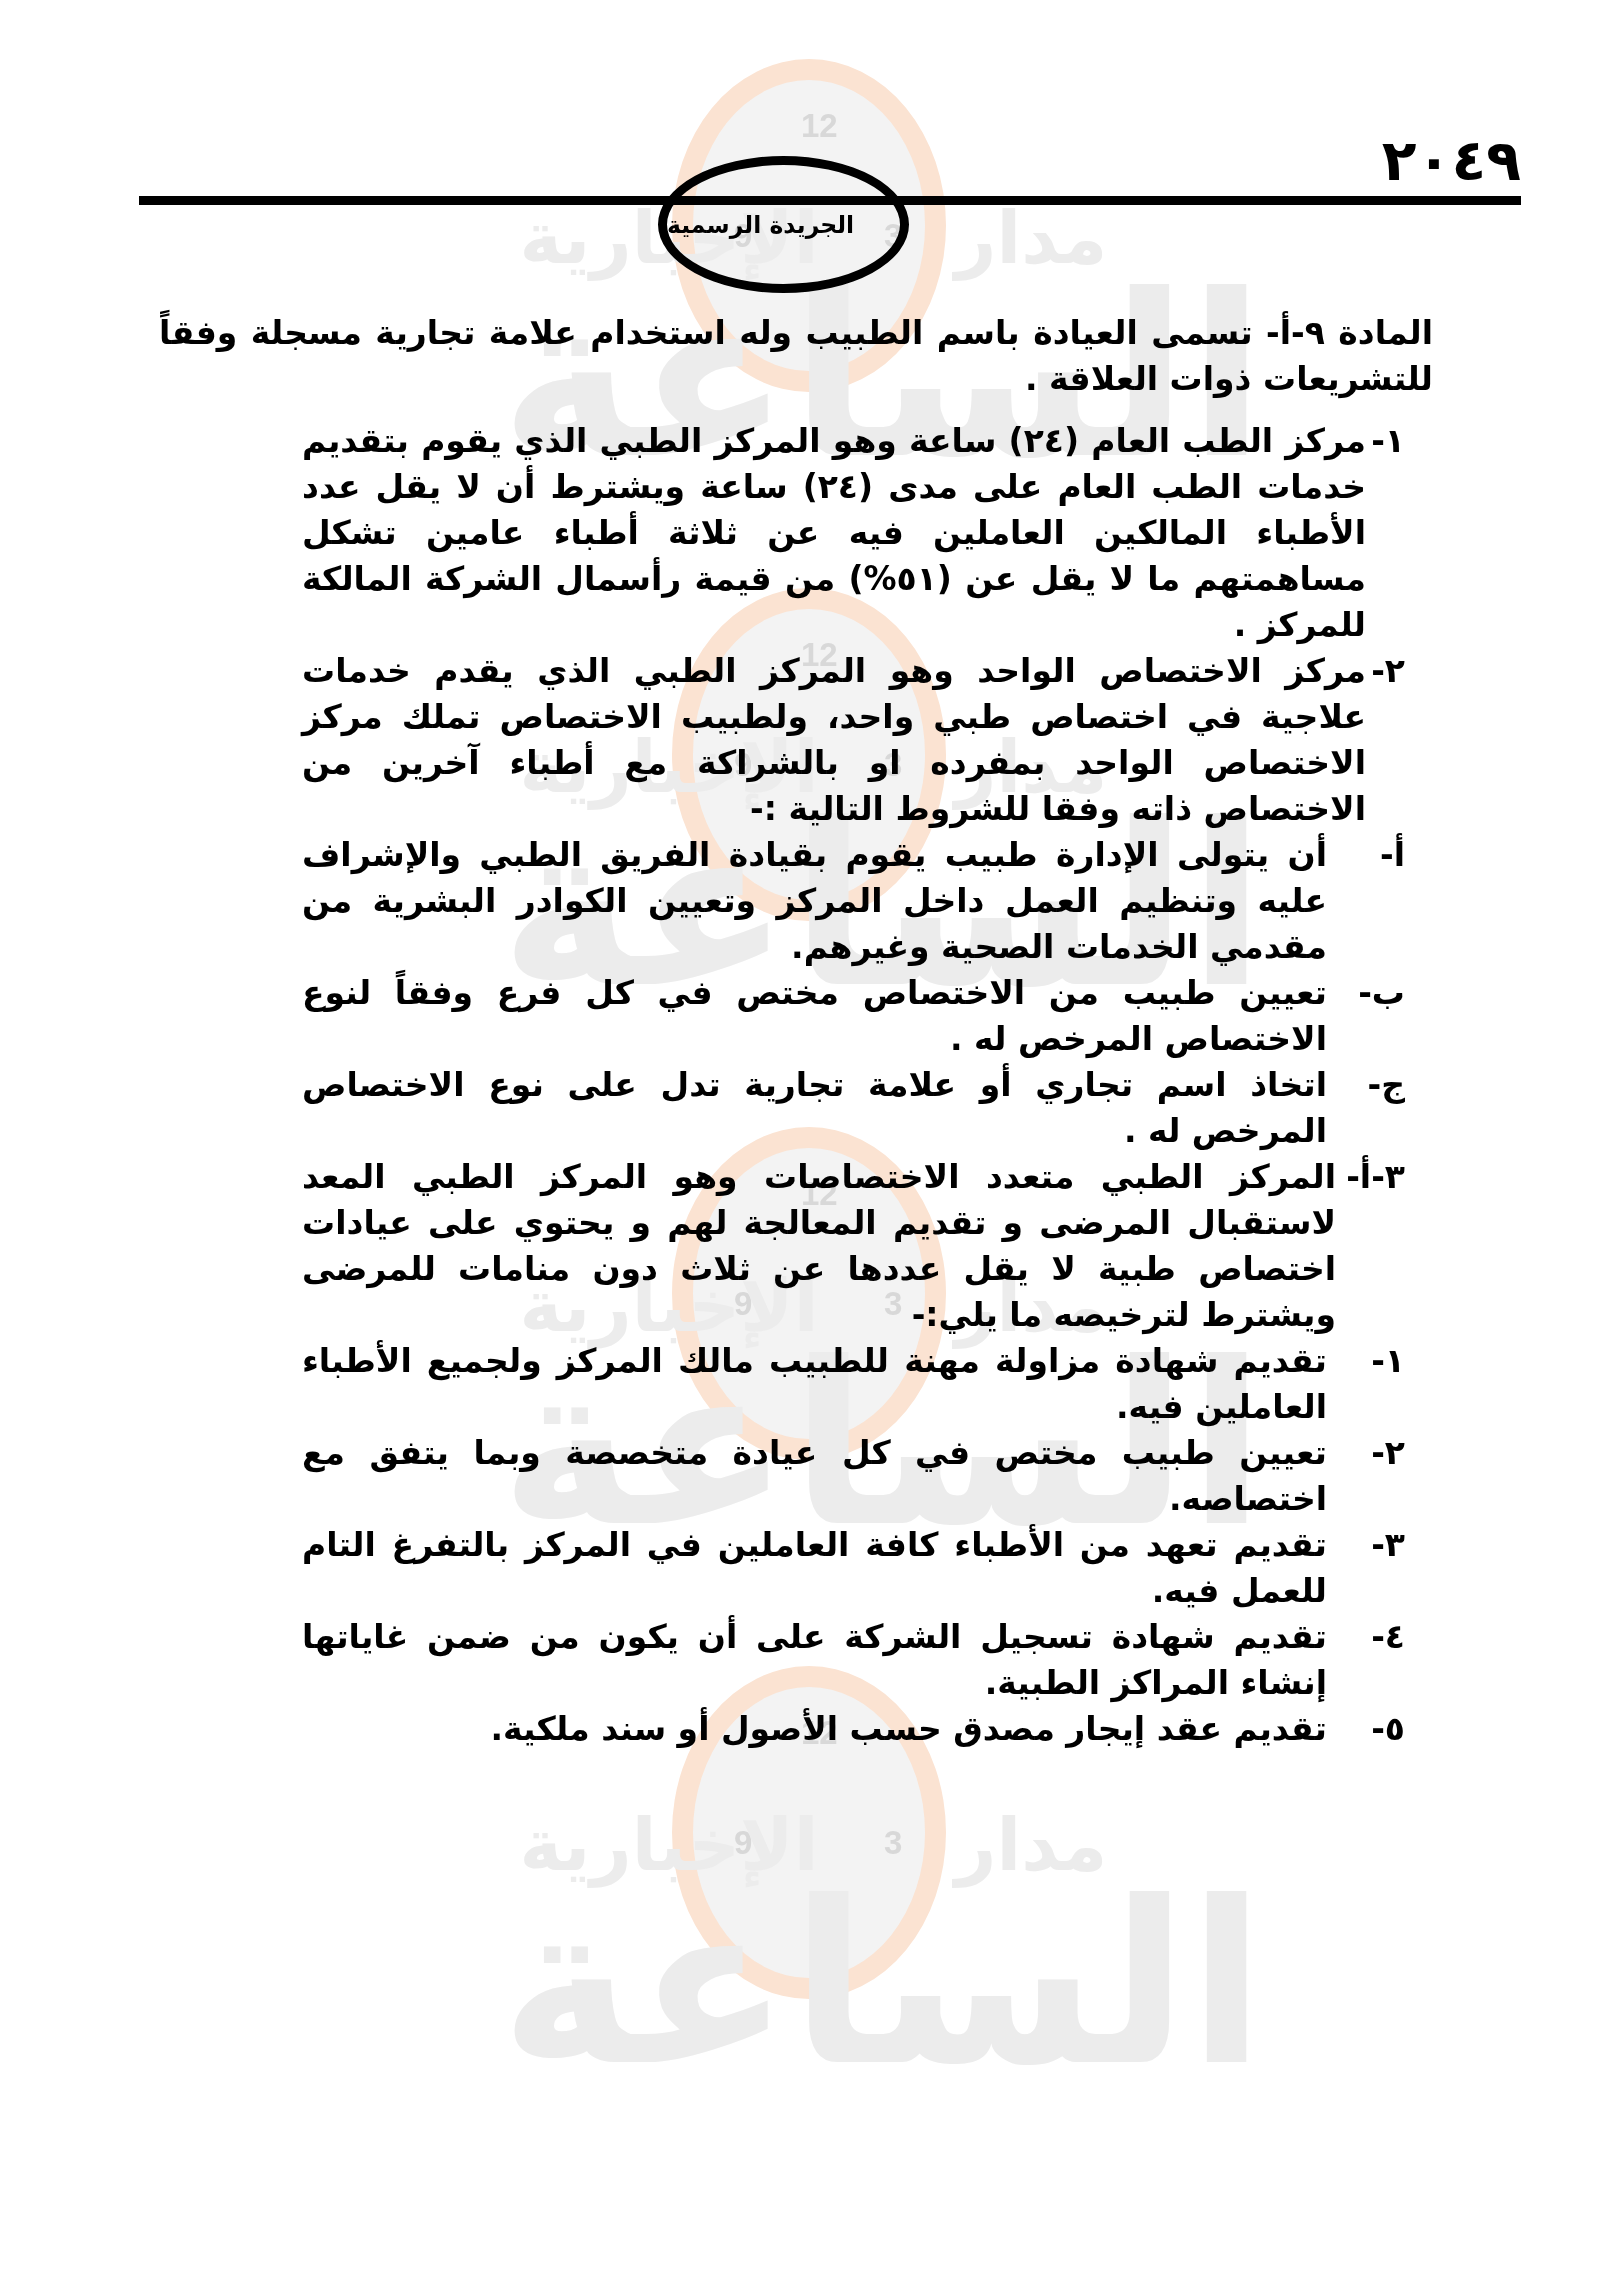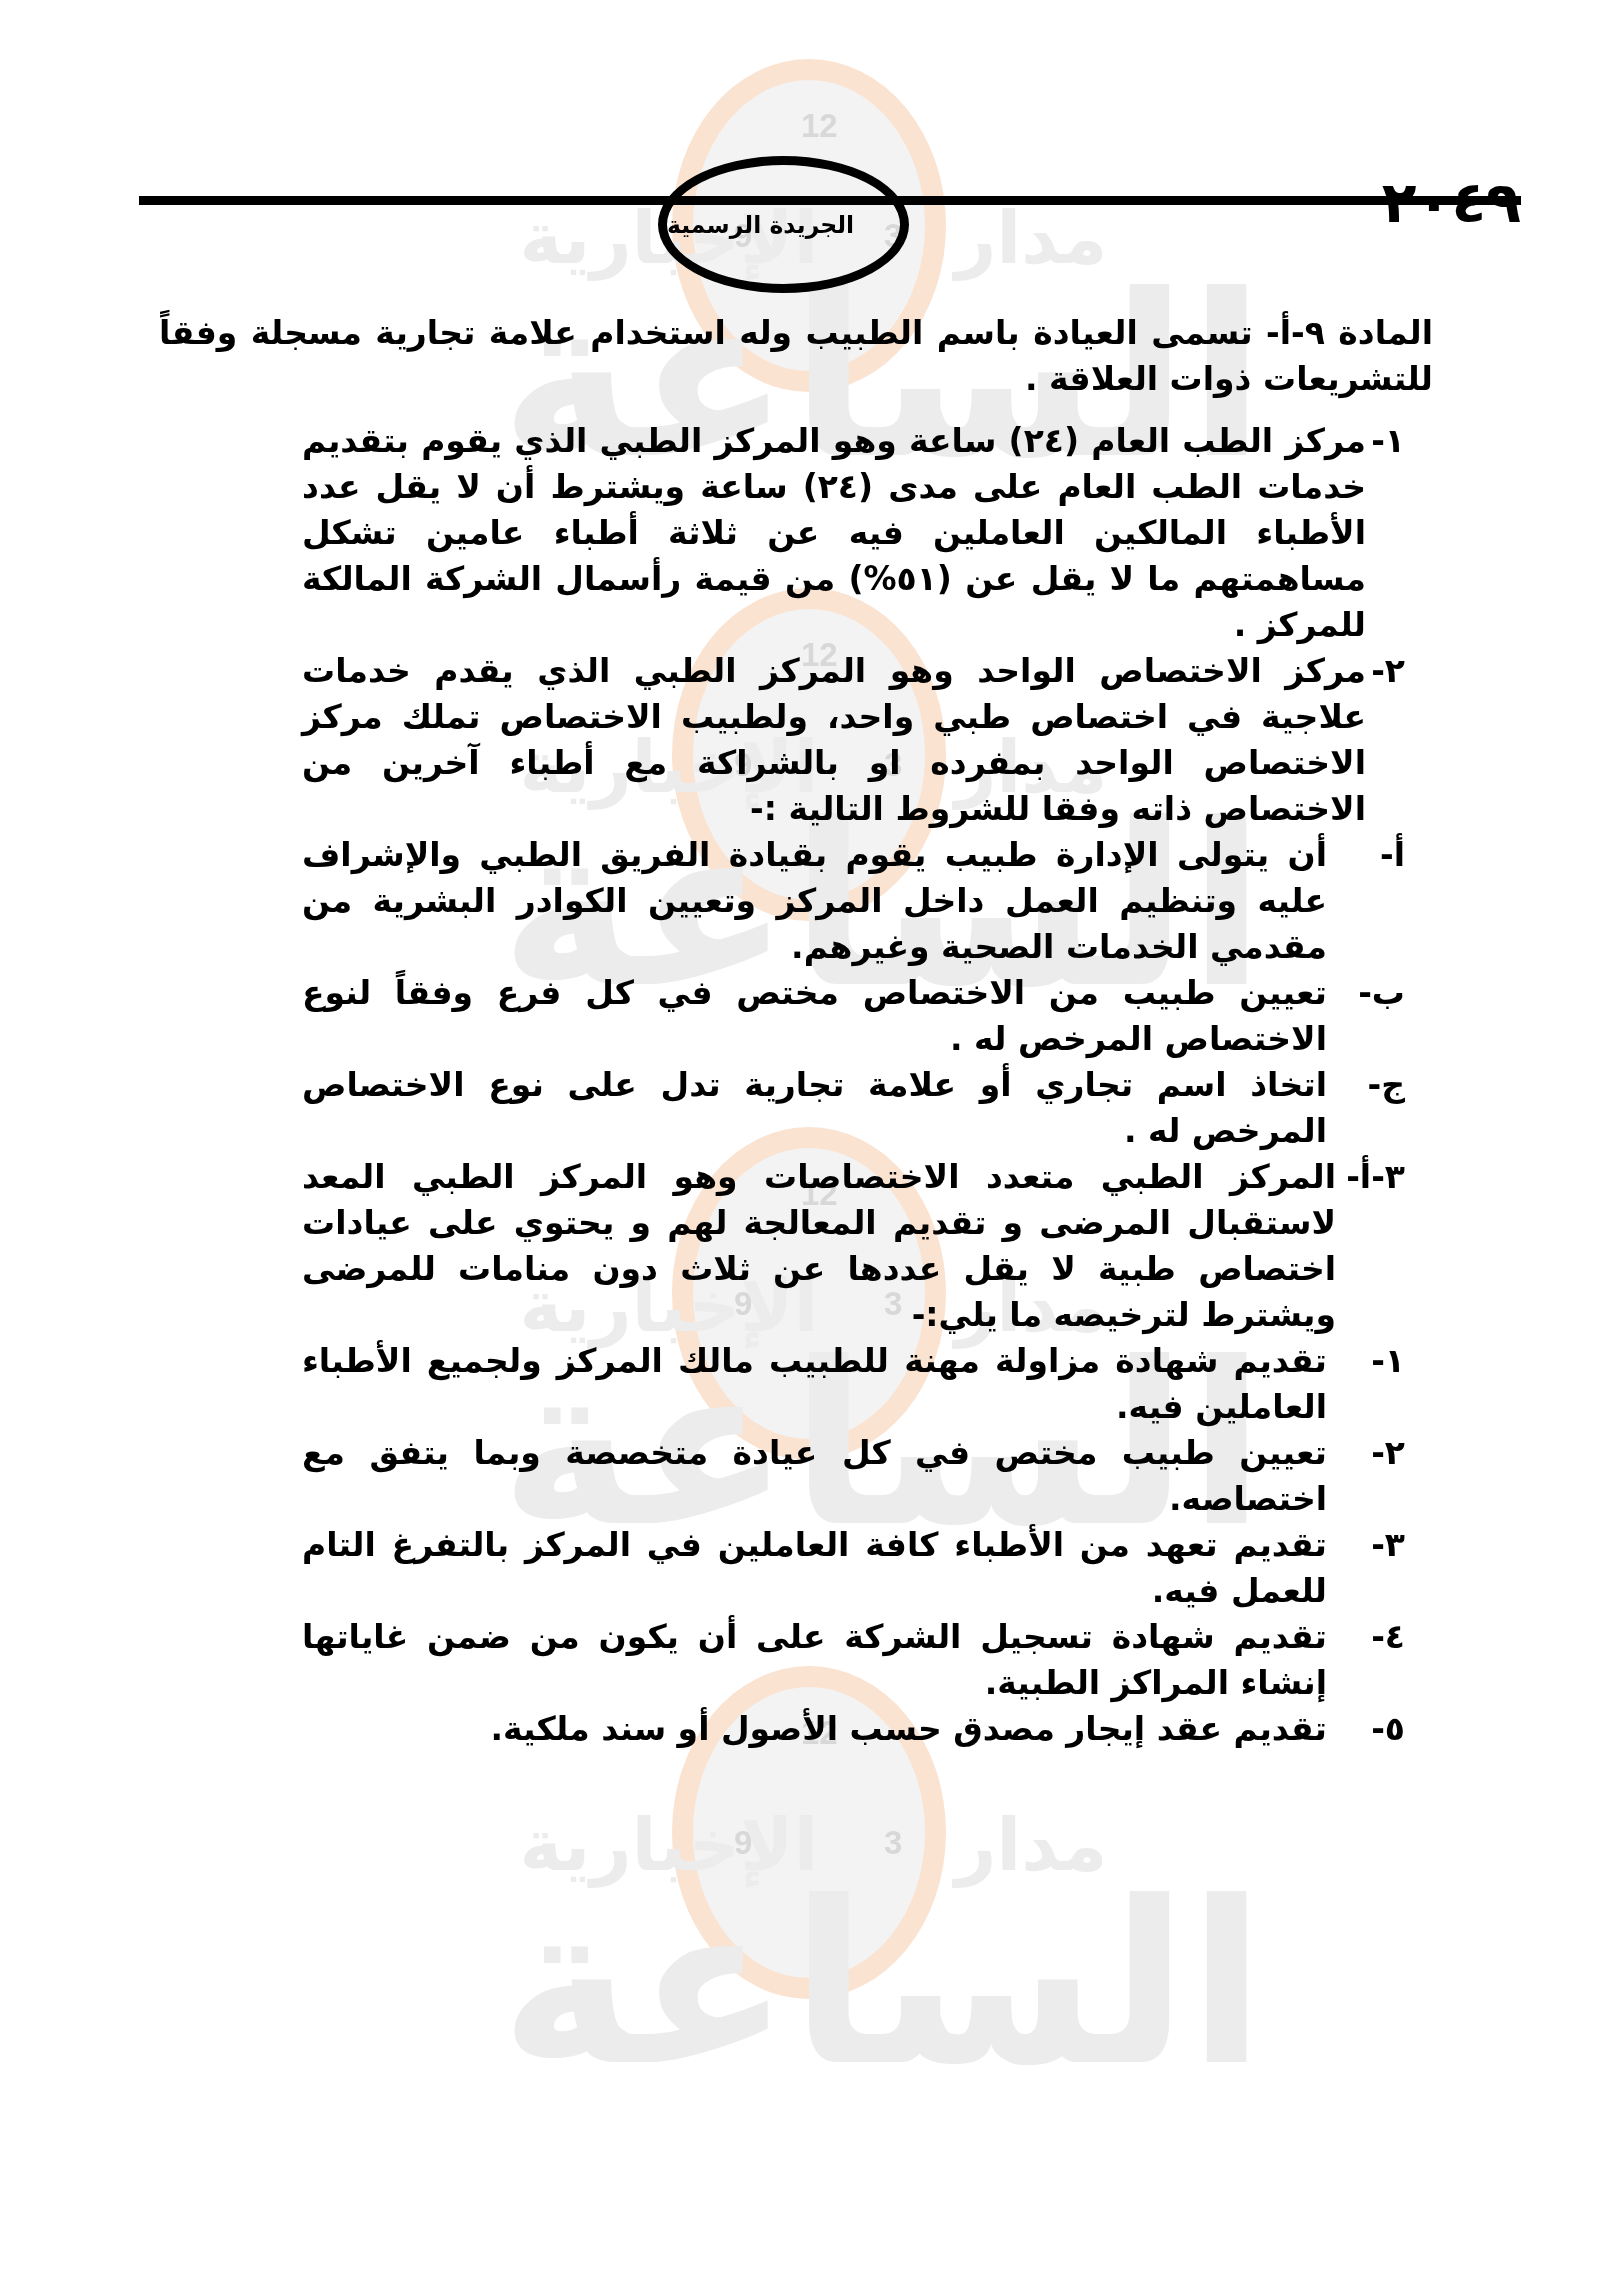--- a/index.html
+++ b/index.html
@@ -8,21 +8,21 @@
     .wm { position: absolute; left: 500px; width: 627px; height: 510px; pointer-events: none; }
     .wm .clock { position: absolute; left: 172px; top: 0; width: 274px; height: 333px; border-radius: 50%;
                  border: 21.6px solid #fbe3d2; background: #f3f3f3; box-sizing: border-box; }
     .wm .clock .num { position: absolute; font-family: "Liberation Sans", sans-serif; font-size: 33px; color: #d8d8d8; font-weight: bold; }
     .wm .brand-top { position: absolute; top: 137px; left: 19.6px; right: 19.6px; display: flex; justify-content: space-between;
                      font-size: 72px; font-weight: bold; color: #ececec; }
     .wm .brand-big { position: absolute; top: 206px; left: 0; right: 0; text-align: center; font-size: 225px;
                      font-weight: bold; color: #ececec; line-height: 1; letter-spacing: -7.8px; }
     .header { position: absolute; top: 127px; left: 139px; width: 1382px; height: 88px; }
     .header .rule { position: absolute; top: 69px; left: 0; right: 0; height: 8.8px; background: #000; }
-    .header .page-number { position: absolute; right: 0; top: 0; font-size: 57px; font-weight: bold; font-family: "DejaVu Sans", sans-serif; margin-top: 42px; }
+    .header .page-number { position: absolute; right: 0; top: 0; font-size: 57px; font-weight: bold; font-family: "DejaVu Sans", sans-serif; }
     .header .oval { position: absolute; left: 519px; top: 29px; width: 251px; height: 137px; border: 9.8px solid #000;
                     border-radius: 50%; background: transparent; box-sizing: border-box;
                     display: flex; align-items: center; }
     .header .oval span { font-size: 23.5px; font-weight: bold; }
     .content { position: absolute; top: 294px; right: 172px; width: 1274px; direction: rtl; text-align: justify;
                font-family: "DejaVu Sans", sans-serif; font-weight: bold; font-size: 33px; line-height: 46px; }
     .p { margin: 16px; }
     .hang { display: flex; }
     .hang .lbl { flex: 0 0 auto; white-space: pre; }
     .hang .txt { flex: 1 1 auto; }

